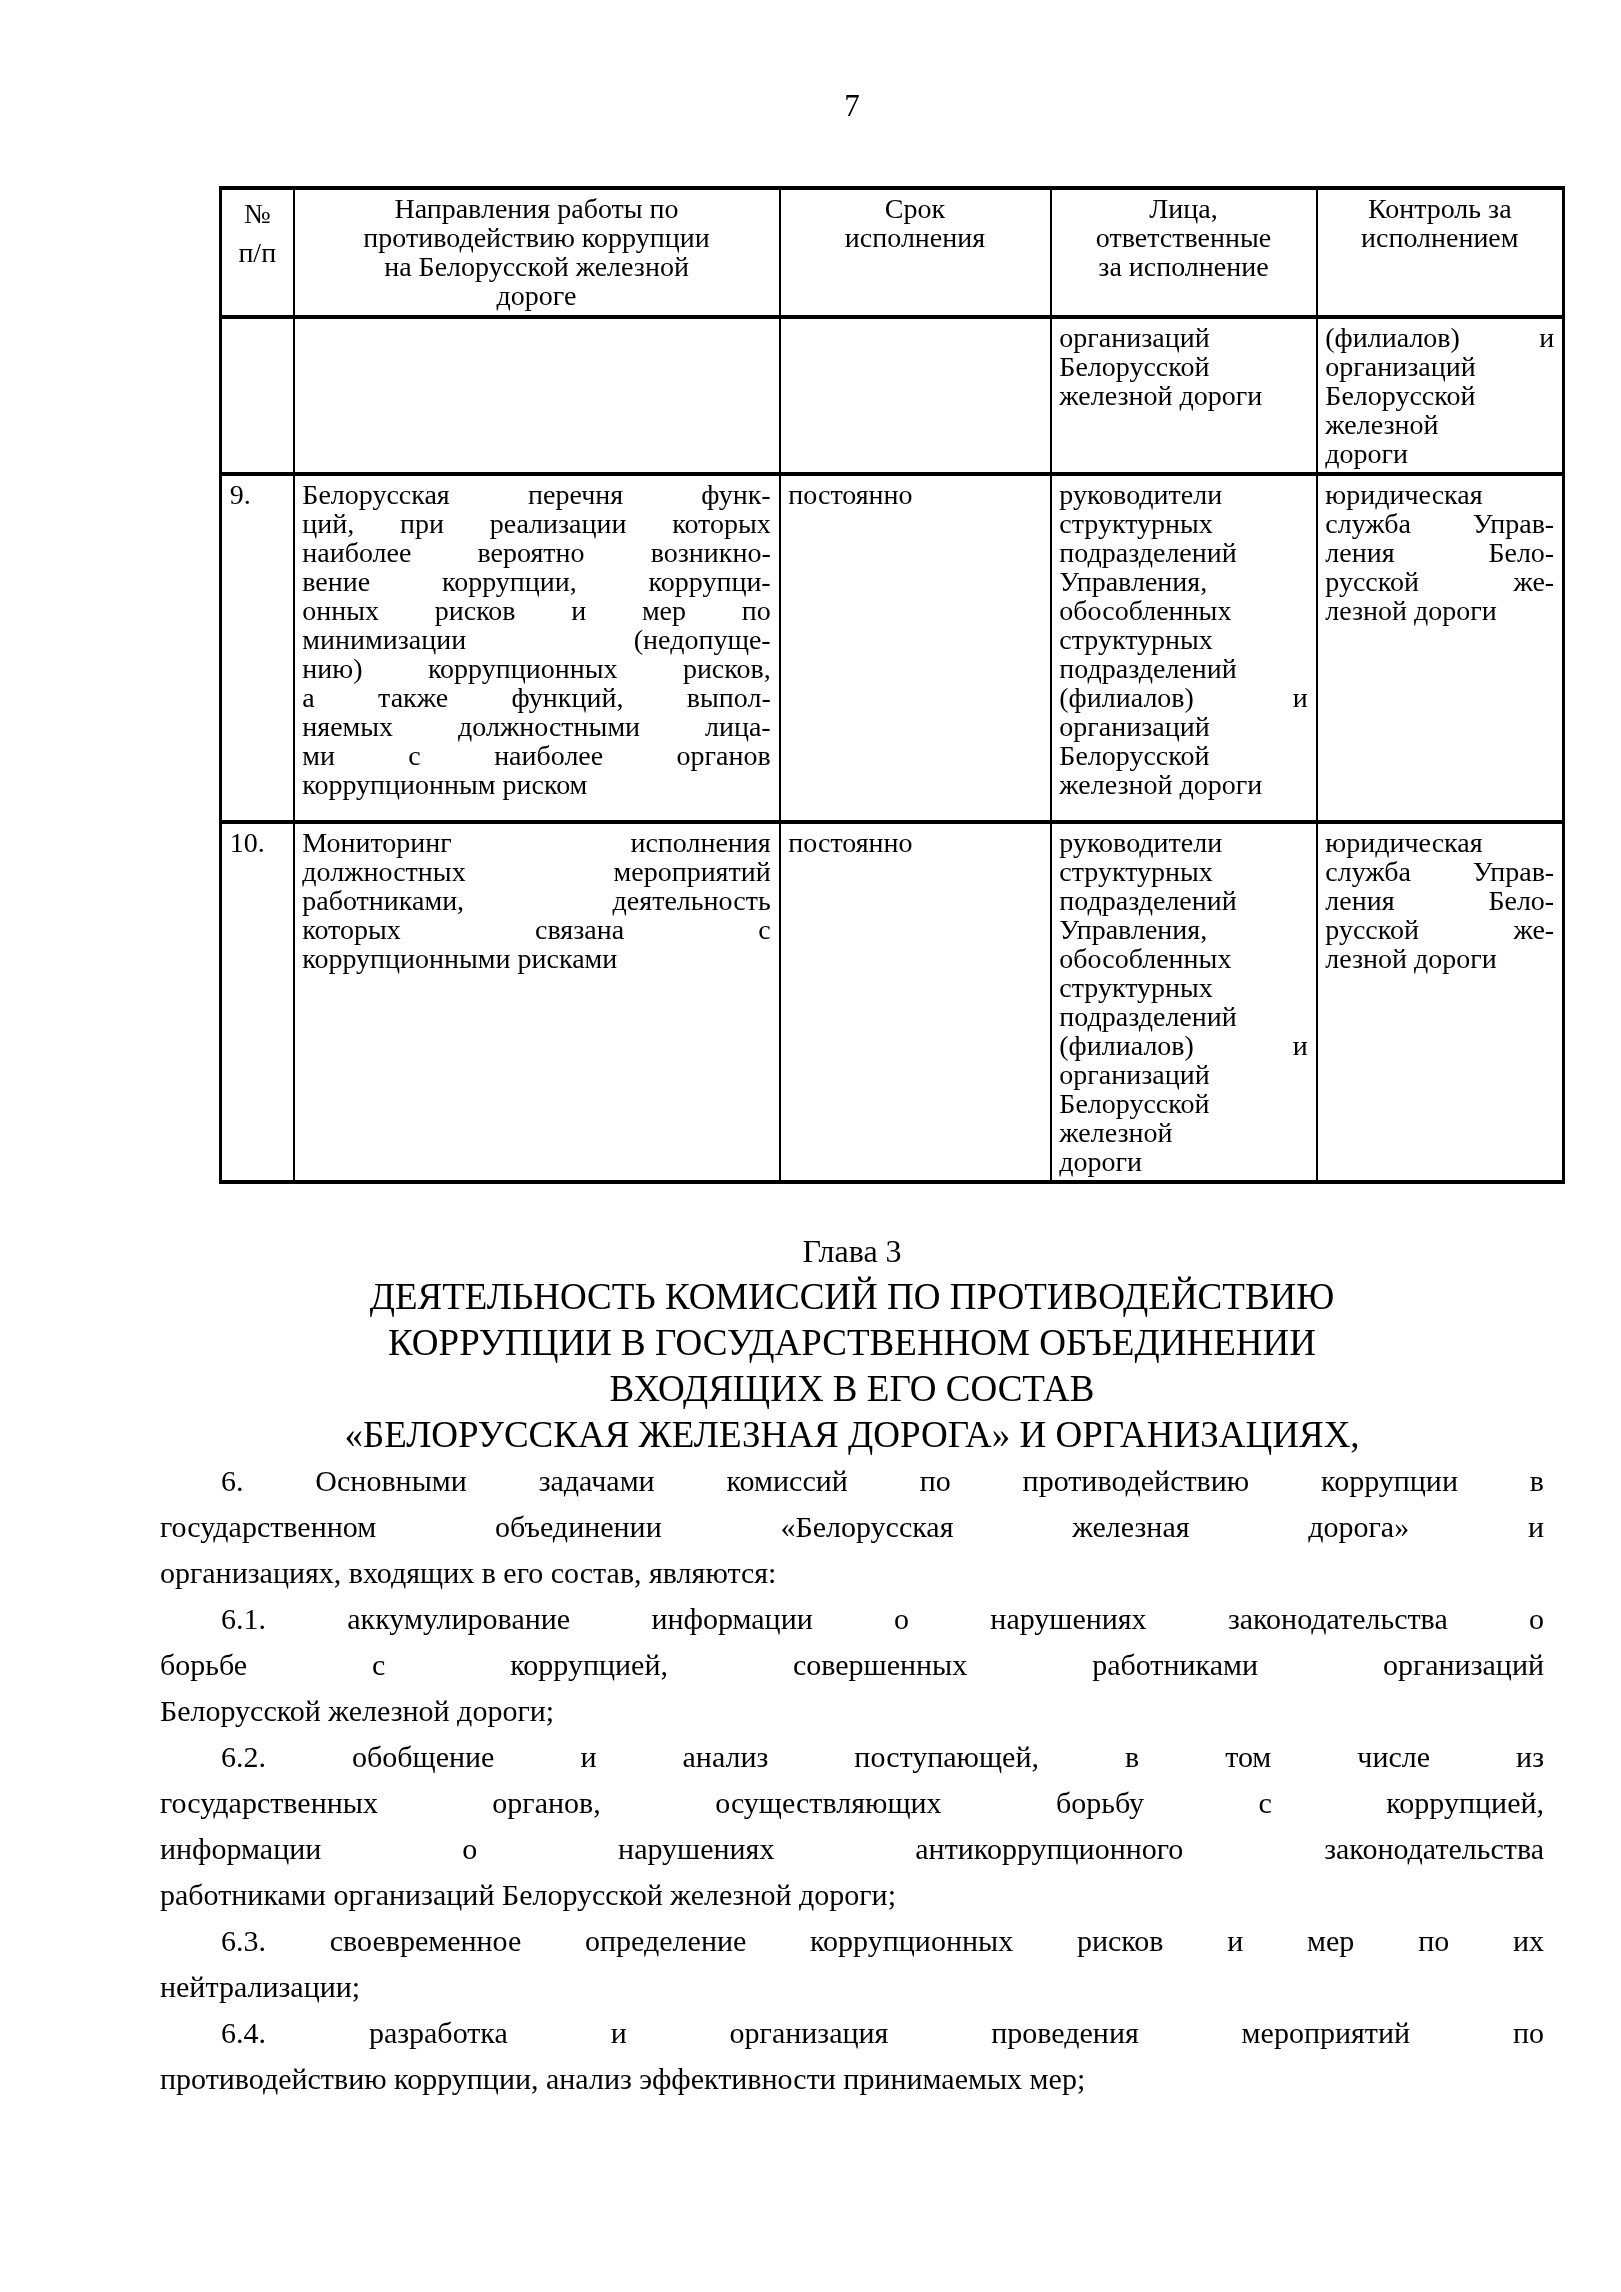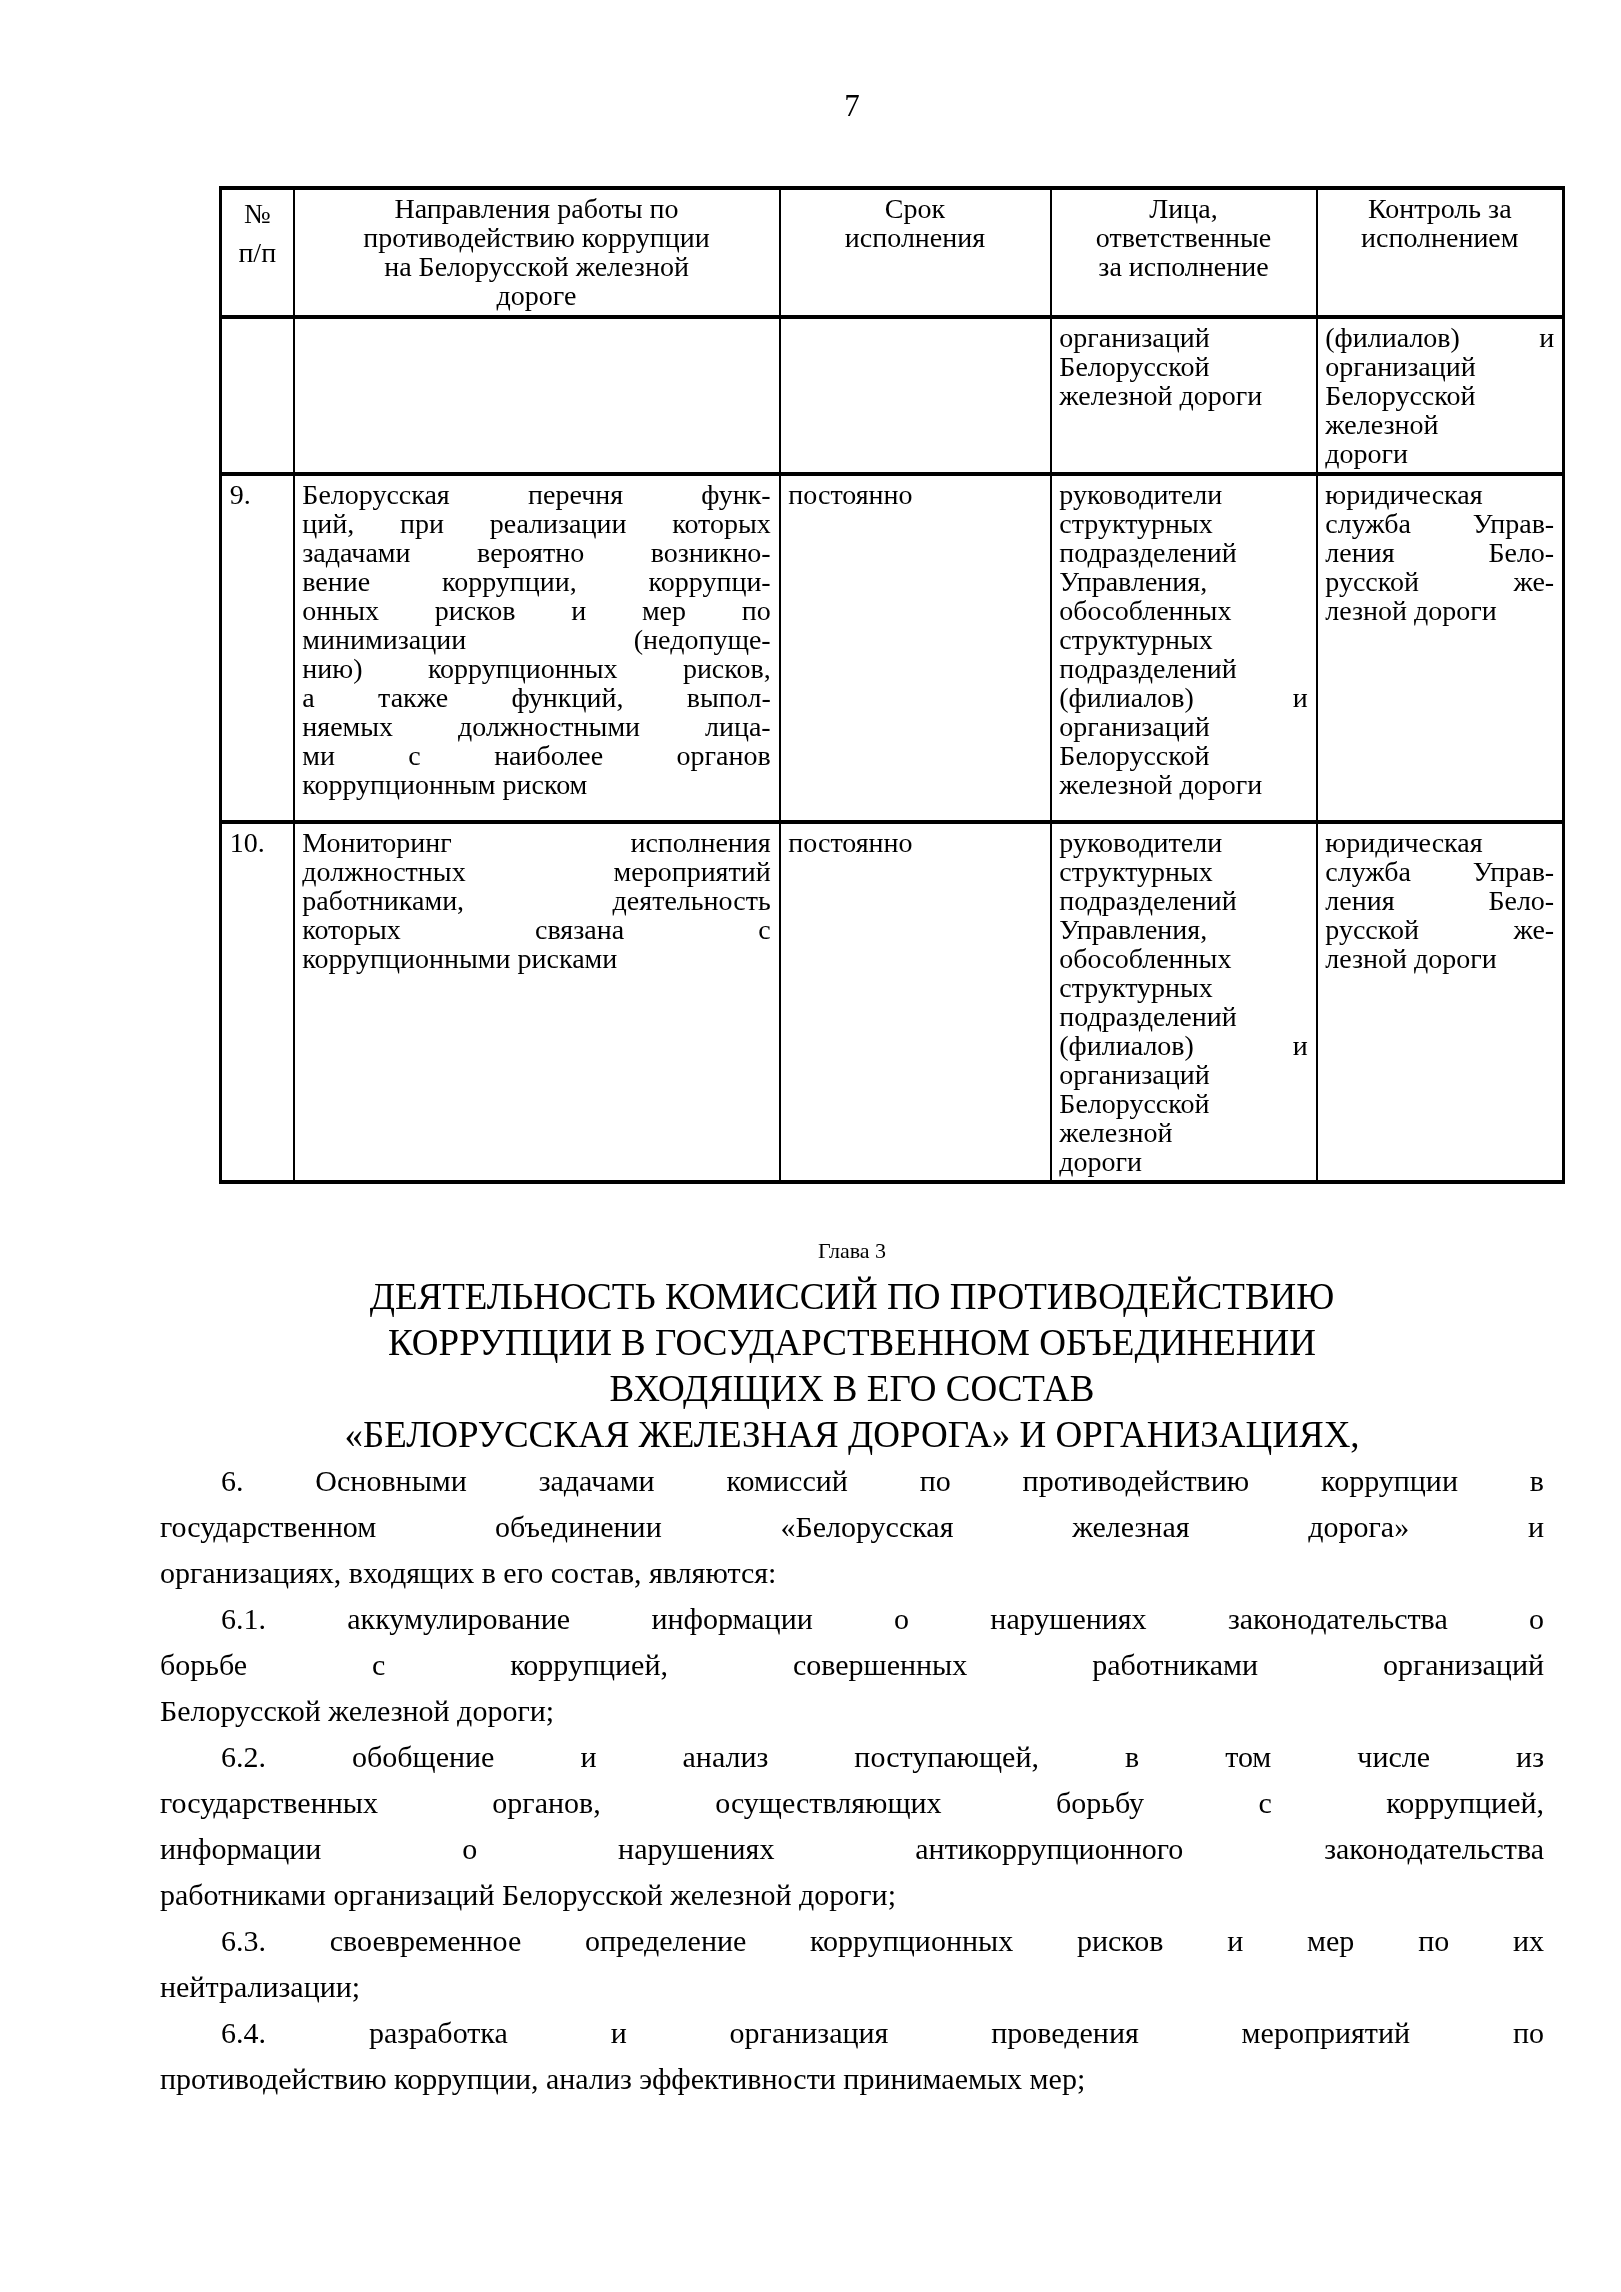--- a/index.html
+++ b/index.html
@@ -84,21 +84,21 @@
   .text-block {
     position: absolute;
     left: 160px;
     top: 1228px;
     width: 1384px;
     font-size: 30px;
     line-height: 46px;
   }
   .chapter-label {
     text-align: center;
-    font-size: 22px;
+    font-size: 32px;
   }
   .chapter-title {
     font-size: 37px;
   }
   .chapter-title .line,
   .chapter-title .line.last {
     text-align: right;
     text-align-last: center;
     line-height: 46px;
   }
@@ -165,21 +165,21 @@
           </td>
       </tr>
 
       <tr class="row-9">
         <td class="c-num">
             <div class="line first last">9.</div>
           </td>
         <td class="c-dir">
             <div class="line first">Белорусская перечня функ-</div>
             <div class="line">ций, при реализации которых</div>
-            <div class="line">задачами вероятно возникно-</div>
+            <div class="line">наиболее вероятно возникно-</div>
             <div class="line">вение коррупции, коррупци-</div>
             <div class="line">онных рисков и мер по</div>
             <div class="line">минимизации (недопуще-</div>
             <div class="line">нию) коррупционных рисков,</div>
             <div class="line">а также функций, выпол-</div>
             <div class="line">няемых должностными лица-</div>
             <div class="line">ми с наиболее органов</div>
             <div class="line last">коррупционным риском</div>
           </td>
         <td class="c-term">

